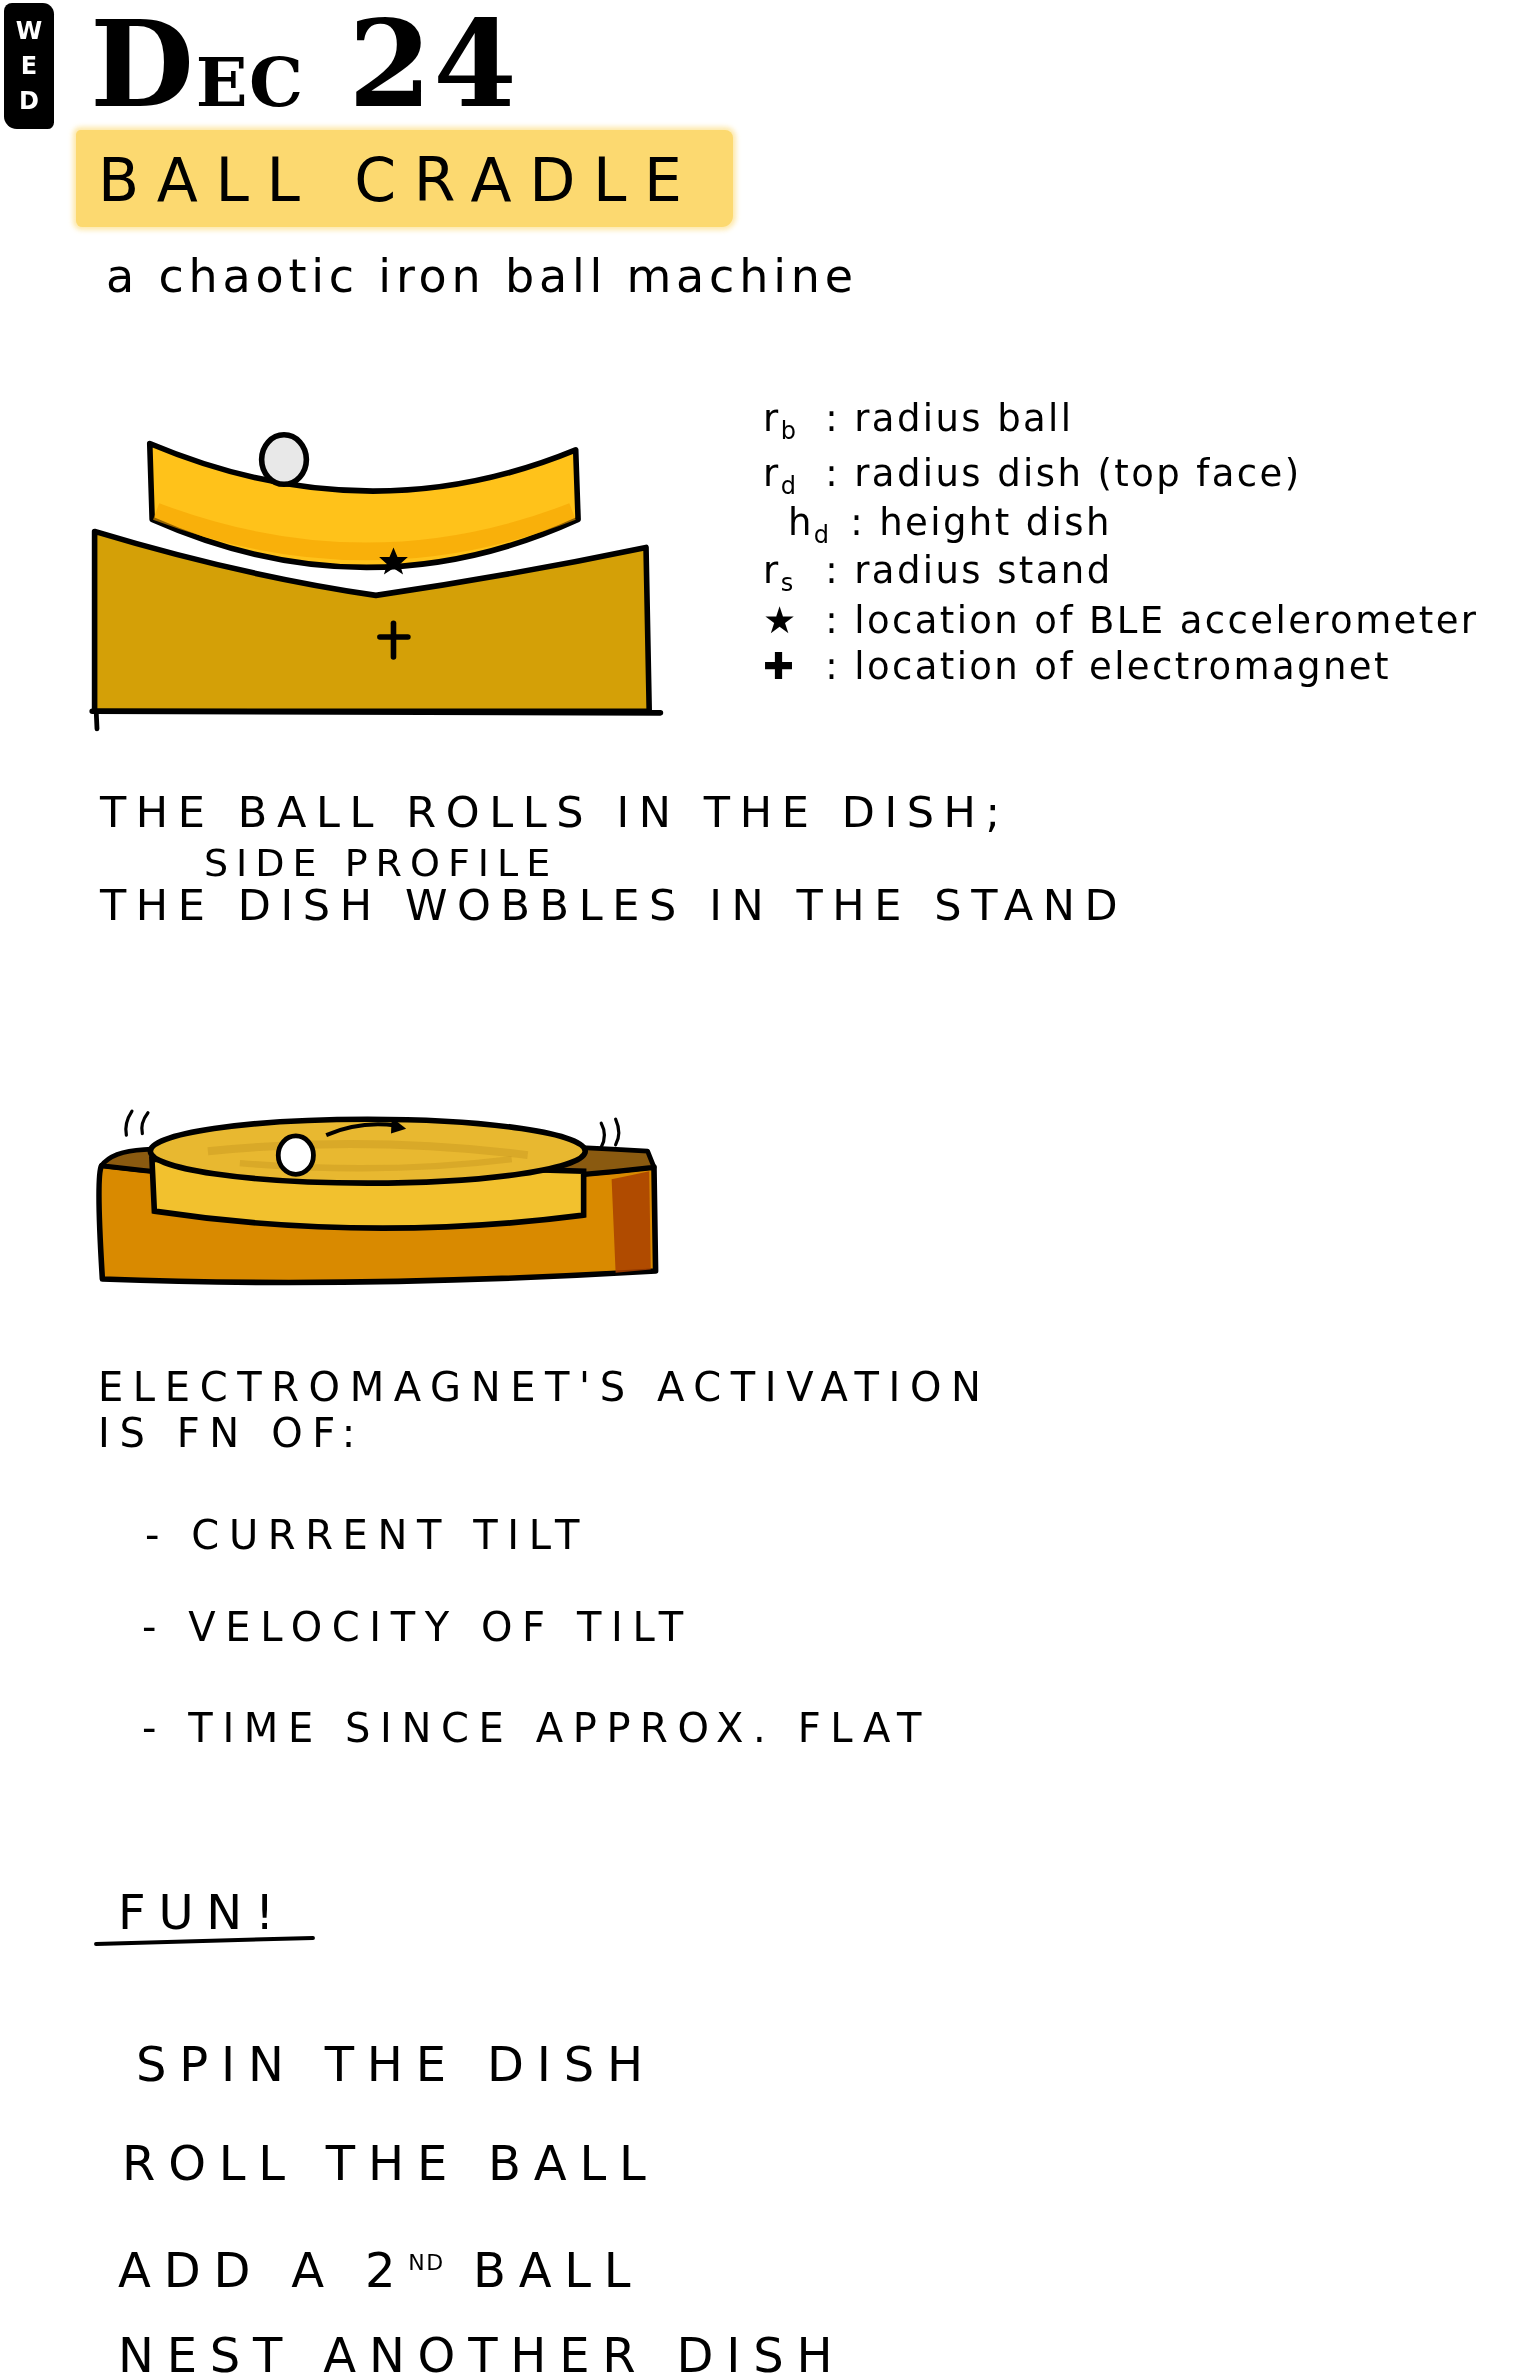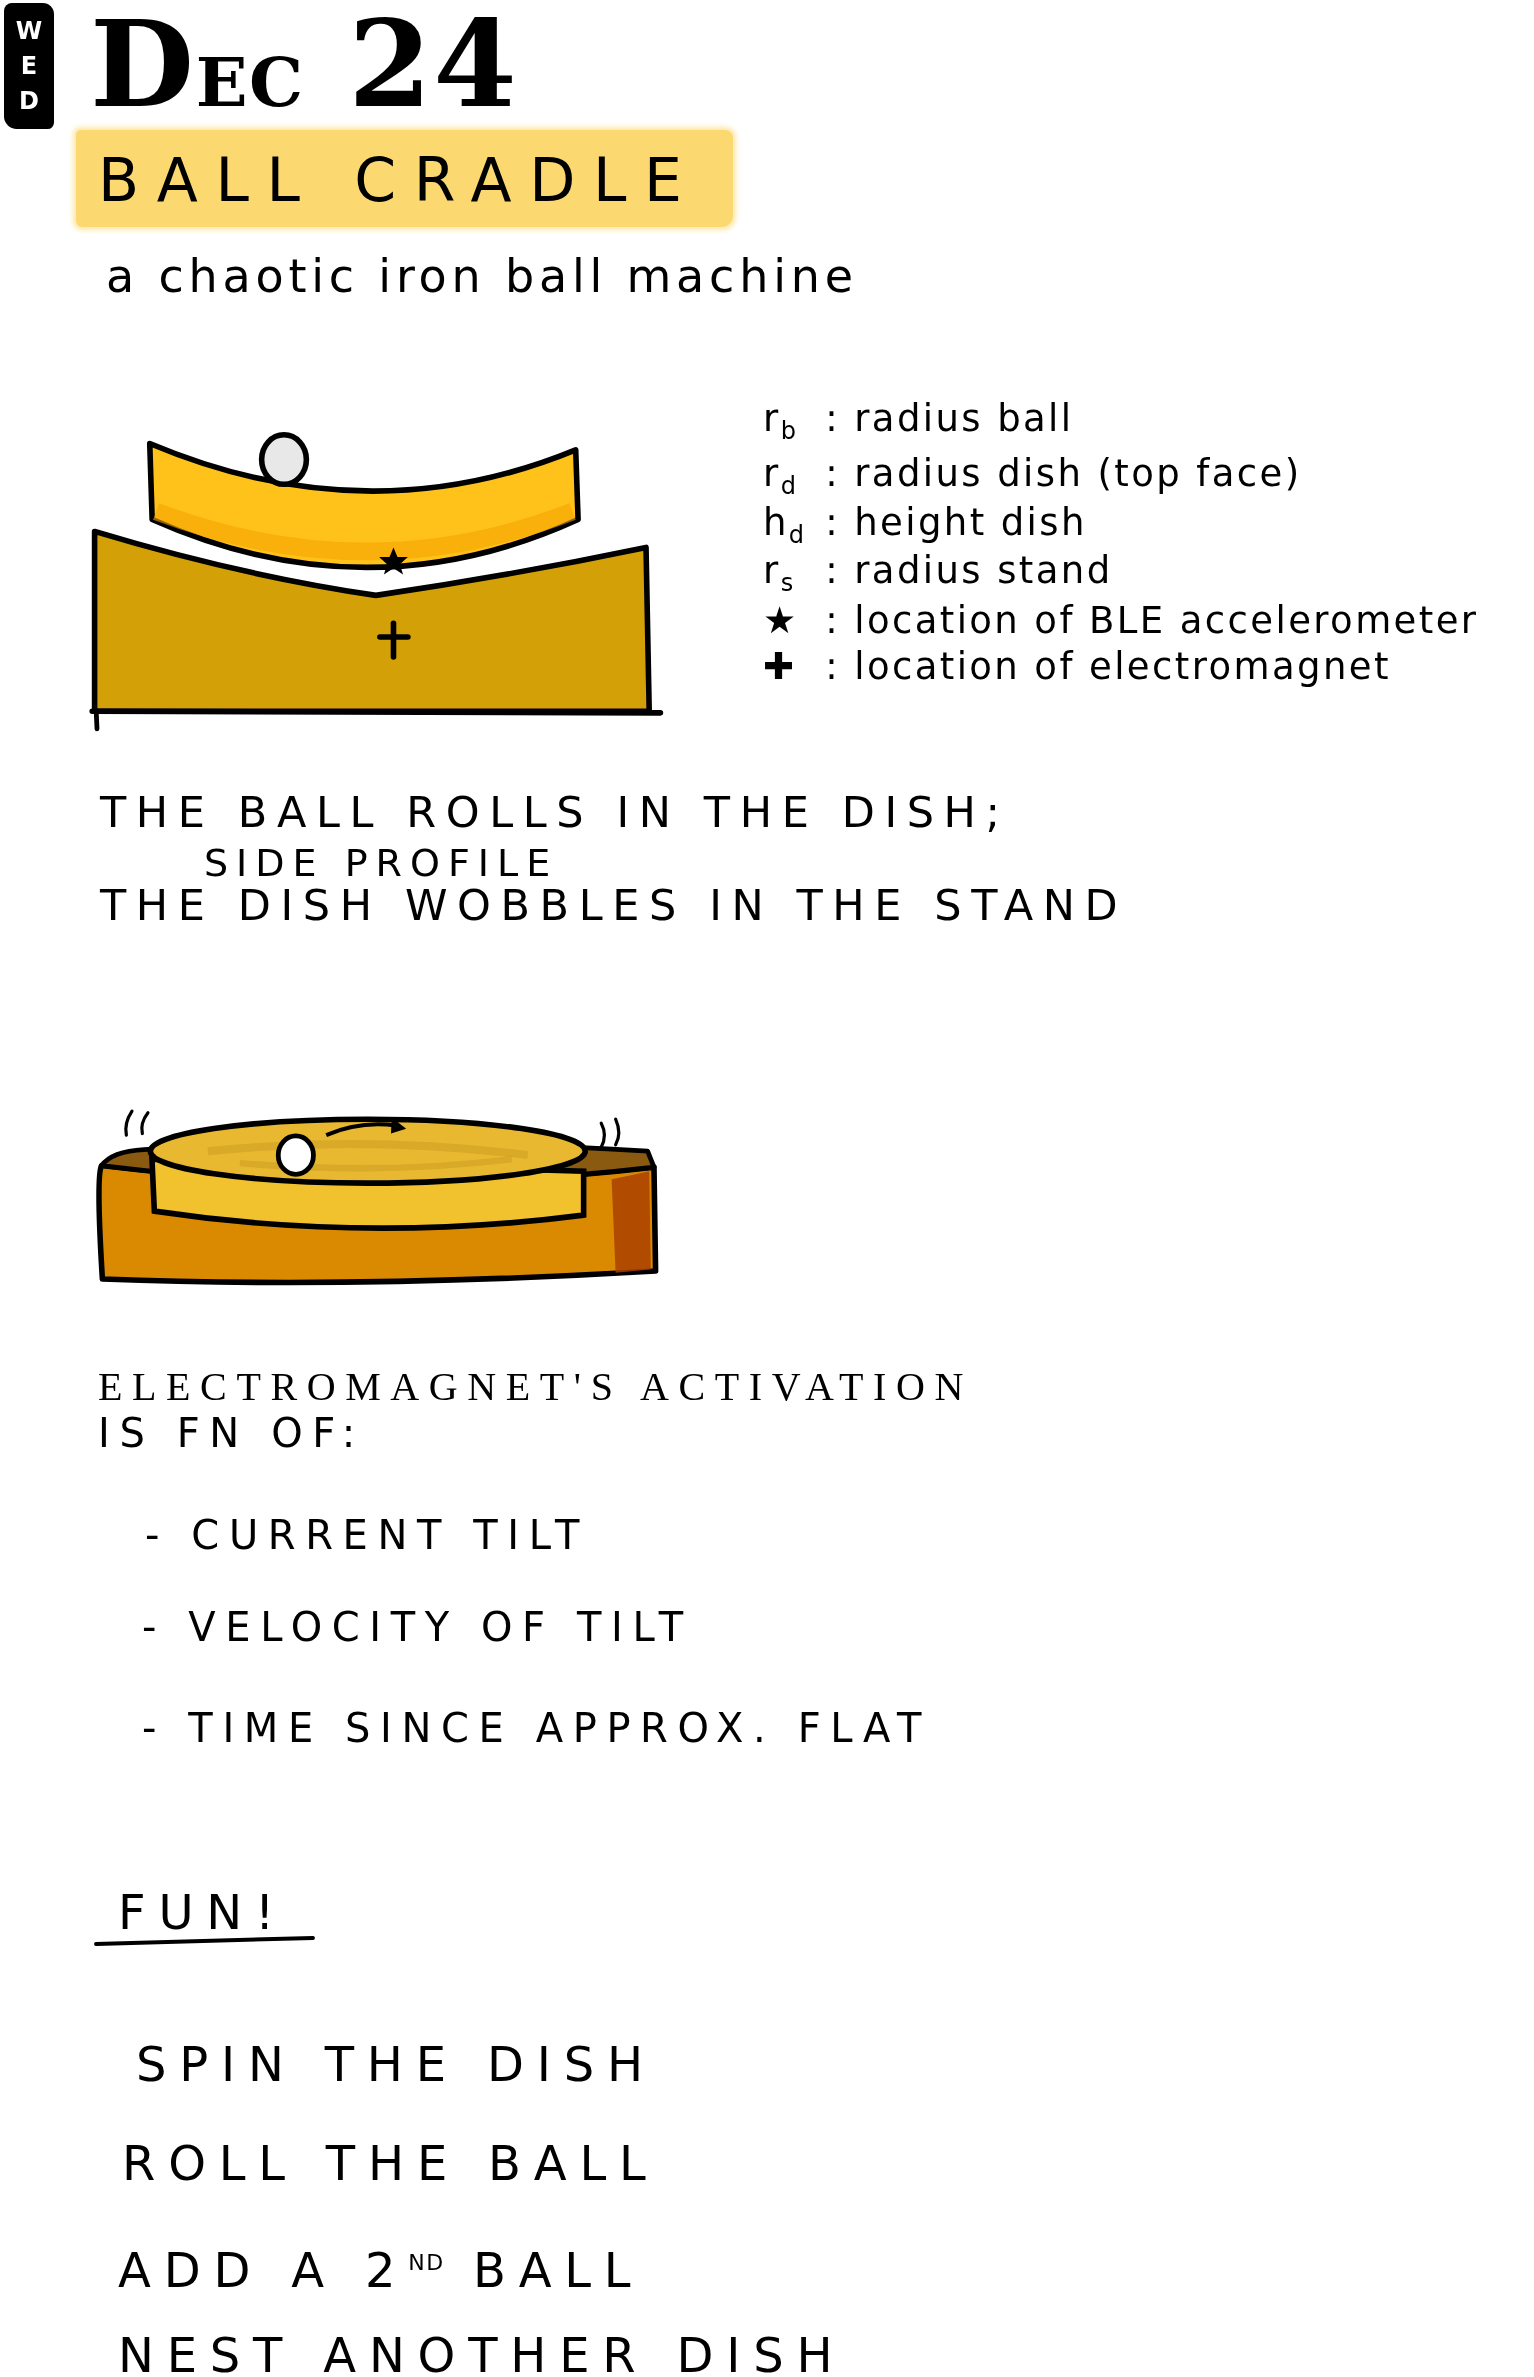--- a/index.html
+++ b/index.html
@@ -68,21 +68,21 @@
 
   <g stroke="#000" stroke-width="7" stroke-linecap="round">
     <line x1="475" y1="797" x2="510" y2="797"></line>
     <line x1="492" y1="780" x2="492" y2="822"></line>
   </g>
 </svg>
 <div class="abs caption" style="left:204px; top:596px; top:839px;">SIDE PROFILE</div>
 
 <div class="abs legend-line" style="top:396px;"><span class="sym"><span>r</span><sub>b</sub></span> : <span>radius ball</span></div>
 <div class="abs legend-line" style="top:451px;"><span class="sym"><span>r</span><sub>d</sub></span> : <span>radius dish (top face)</span></div>
-<div class="abs legend-line" style="top:500px;"><span class="sym"><span>h</span><sub>d</sub></span> : <span>height dish</span></div>
+<div class="abs legend-line" style="top:500px;margin-left:25px;"><span class="sym"><span>h</span><sub>d</sub></span> : <span>height dish</span></div>
 <div class="abs legend-line" style="top:548px;"><span class="sym"><span>r</span><sub>s</sub></span> : <span>radius stand</span></div>
 <div class="abs legend-line" style="top:598px;"><span class="sym"><span>★</span></span> : <span>location of BLE accelerometer</span></div>
 <div class="abs legend-line" style="top:644px;"><span class="sym"><span>✚</span></span> : <span>location of electromagnet</span></div>
 
 <div class="abs hand" style="left:100px; top:786px;">THE BALL ROLLS IN THE DISH;</div>
 <div class="abs hand" style="left:100px; top:879px;">THE DISH WOBBLES IN THE STAND</div>
 
 <svg style="left:0;top:0;" width="1535" height="1359" viewBox="0 0 1920 1700">
 
   <path d="M127 1458 Q 120 1470 128 1600 Q 450 1612 820 1590 L 818 1460 Q 470 1500 127 1458 Z" fill="#D98A00" stroke="#000" stroke-width="7" stroke-linejoin="round"></path>
@@ -100,21 +100,21 @@
   <polygon points="490,1398 508,1412 489,1418" fill="#000"></polygon>
 
   <g stroke="#000" stroke-width="4" fill="none" stroke-linecap="round">
     <path d="M165 1390 Q 155 1405 158 1420"></path>
     <path d="M185 1392 Q 175 1405 178 1418"></path>
     <path d="M752 1405 Q 760 1420 752 1435"></path>
     <path d="M770 1400 Q 778 1418 770 1432"></path>
   </g>
 </svg>
 
-<div class="abs list-item" style="left:98px; top:1363px;font-family:Liberation Serif, serif;">ELECTROMAGNET'S ACTIVATION</div>
+<div class="abs list-item" style="left:98px; top:1363px;">ELECTROMAGNET'S ACTIVATION</div>
 <div class="abs list-item" style="left:98px; top:1409px;">IS FN OF:</div>
 <div class="abs list-item" style="left:145px; top:1511px;">- CURRENT TILT</div>
 <div class="abs list-item" style="left:142px; top:1603px;">- VELOCITY OF TILT</div>
 <div class="abs list-item" style="left:142px; top:1704px;">- TIME SINCE APPROX. FLAT</div>
 
 <div class="abs fun-item" style="left:102px; top:1883px;">FUN!</div>
 <div class="abs fun-underline"></div>
 
 <div class="abs fun-item" style="left:120px; top:2035px;">SPIN THE DISH</div>
 <div class="abs fun-item" style="left:106px; top:2134px;">ROLL THE BALL</div>

